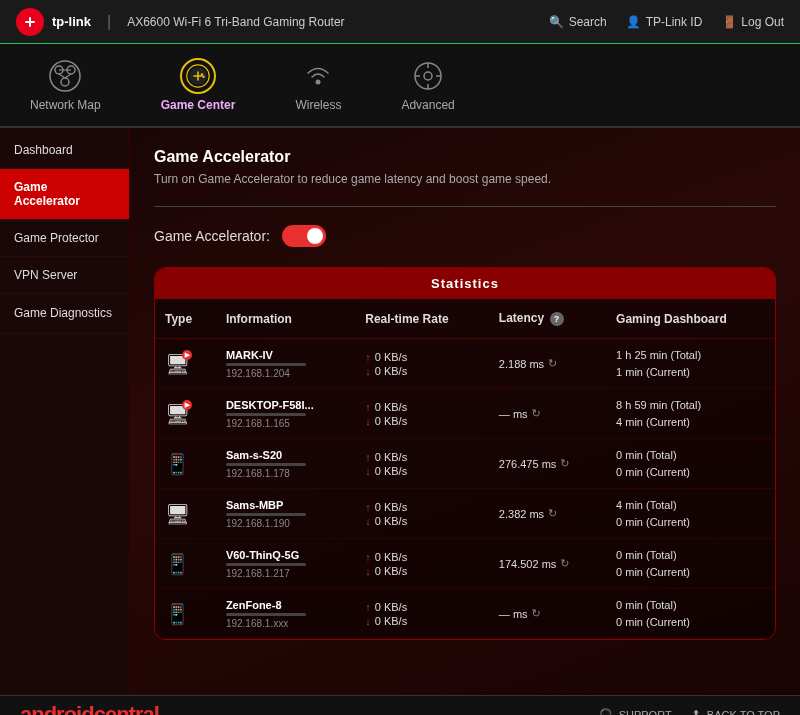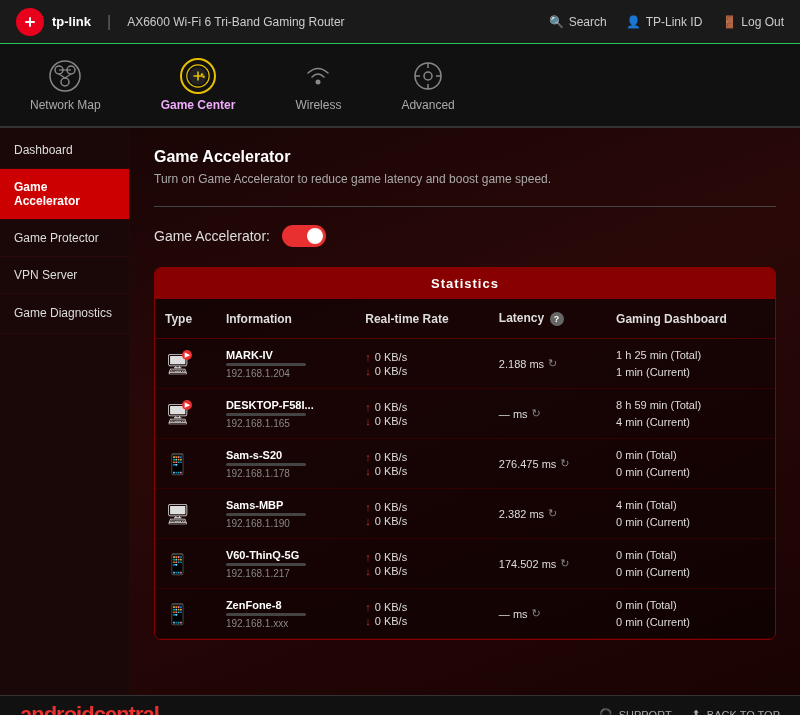--- a/index.html
+++ b/index.html
@@ -174,21 +174,21 @@
       top: 3px;
       width: 16px;
       height: 16px;
       background: #fff;
       border-radius: 50%;
     }
 
     
     .stats-container {
       border: 1px solid #880000;
-      border-radius: 7px;
+      border-radius: 12px;
       overflow: hidden;
       margin-top: 8px;
     }
     .stats-header {
       background: #880000;
       text-align: center;
       padding: 8px;
       font-size: 13px;
       font-weight: bold;
       color: #fff;

